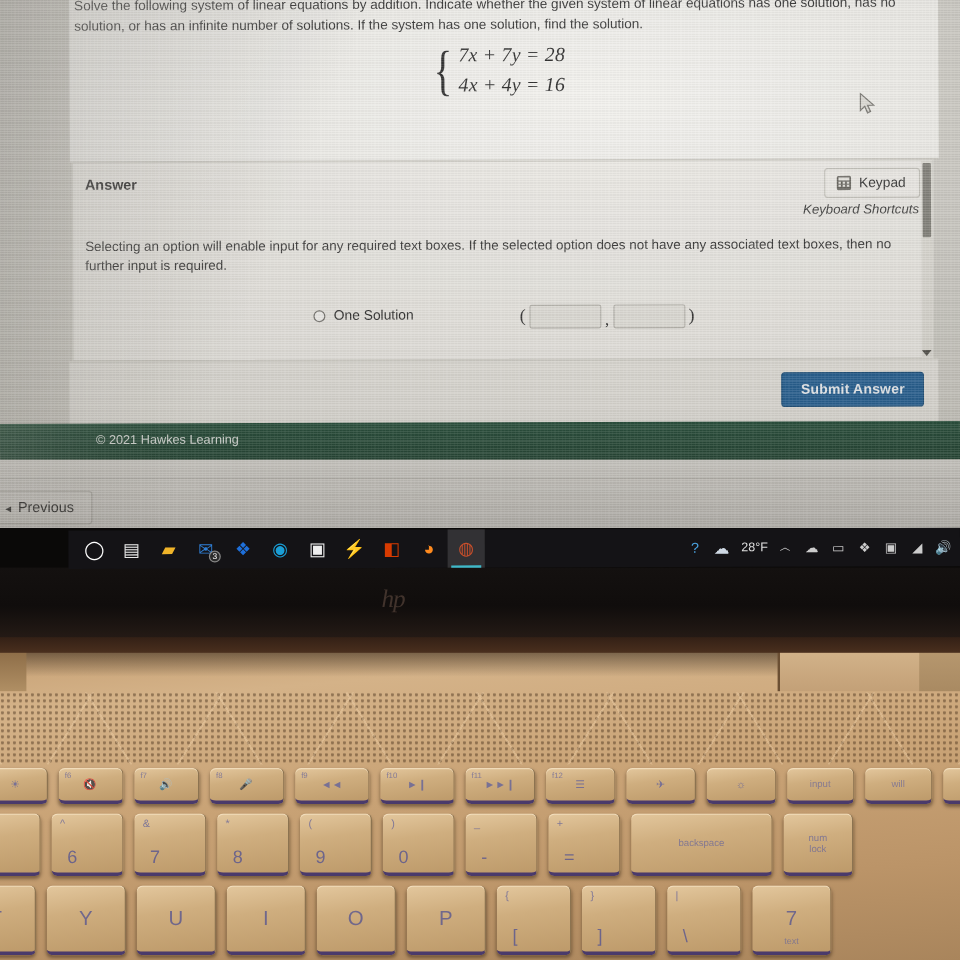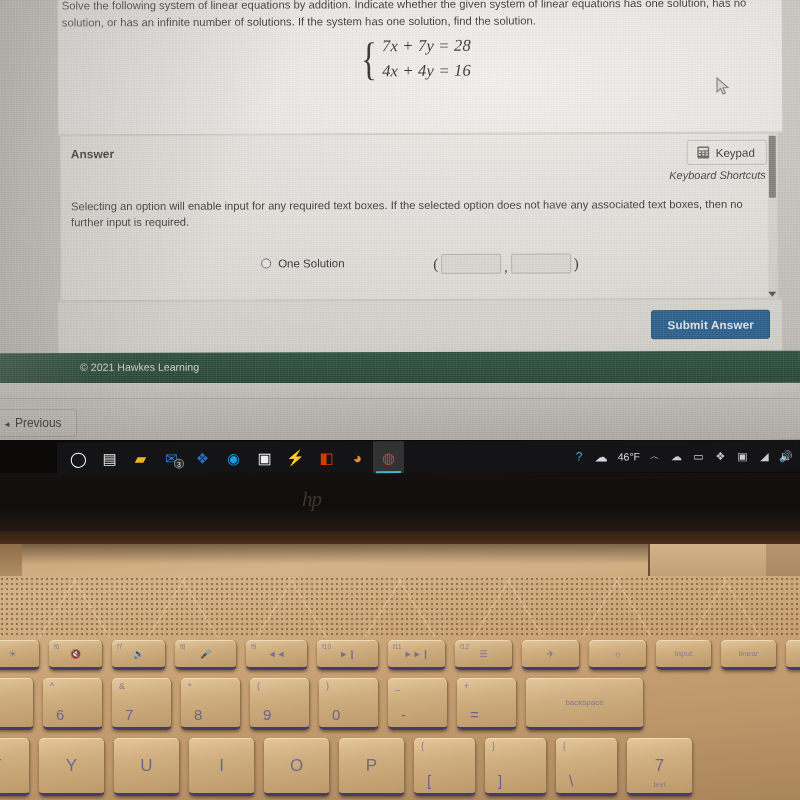--- a/index.html
+++ b/index.html
@@ -198,21 +198,21 @@
     background: #0a0908; z-index: 15;
   }
 
   
   .bezel-bottom {
     position: absolute; left: 0; top: 473px; width: 800px; height: 58px;
     background: linear-gradient(180deg,#141110 0%,#100d0c 55%,#241a15 100%);
     z-index: 18;
   }
   .hp-logo {
-    position: absolute; left: 302px; top: 487px; z-index: 19;
+    position: absolute; left: 318px; top: 487px; z-index: 19;
     font-family: "Liberation Serif", serif; font-style: italic;
     font-size: 21px; color: #4a3a32; letter-spacing: -1px;
     opacity: .85;
   }
   .hinge {
     position: absolute; left: 0; top: 528px; width: 800px; height: 16px;
     background: linear-gradient(180deg,#2e1d14,#4a2f1e);
     z-index: 17;
   }
   .deck {
@@ -395,21 +395,21 @@
         <div class="tb-item">
           <span style="font-size: 15px; line-height: 15px; color: rgb(255, 138, 30);">◕</span>
         </div>
         <div class="tb-item active">
           <span style="font-size: 15px; line-height: 15px; color: rgb(201, 79, 43);">◍</span>
         </div>
       </div>
     <div class="tb-right" id="tb-right">
         <span class="tray-ico" style="font-size: 12px; color: rgb(74, 163, 224);">?</span>
         <span class="tray-ico" style="font-size: 13px; color: rgb(207, 217, 228);">☁</span>
-        <span class="tray-temp">46°F</span>
+        <span class="tray-temp">28°F</span>
         <span class="tray-ico" style="font-size: 10px; color: rgb(214, 214, 214);">︿</span>
         <span class="tray-ico" style="font-size: 11px; color: rgb(204, 204, 204);">☁</span>
         <span class="tray-ico" style="font-size: 11px; color: rgb(204, 204, 204);">▭</span>
         <span class="tray-ico" style="font-size: 11px; color: rgb(204, 204, 204);">❖</span>
         <span class="tray-ico" style="font-size: 11px; color: rgb(204, 204, 204);">▣</span>
         <span class="tray-ico" style="font-size: 11px; color: rgb(204, 204, 204);">◢</span>
         <span class="tray-ico" style="font-size: 11px; color: rgb(204, 204, 204);">🔊</span>
       </div>
   </div>
 
@@ -460,21 +460,21 @@
         <div class="key" style="width: 58px; height: 30px;">
           <span class="fn-glyph">✈</span>
         </div>
         <div class="key" style="width: 58px; height: 30px;">
           <span class="fn-glyph">☼</span>
         </div>
         <div class="key" style="width: 56px; height: 30px;">
           <span class="wide-label">input</span>
         </div>
         <div class="key" style="width: 56px; height: 30px;">
-          <span class="wide-label">linear</span>
+          <span class="wide-label">will</span>
         </div>
         <div class="key" style="width: 56px; height: 30px;"></div>
       </div>
     <div class="kb-row num-row" id="kb-num">
         <div class="key" style="width: 60px; height: 52px;"></div>
         <div class="key" style="width: 60px; height: 52px;">
           <span class="sup">^</span>
           <span class="sub">6</span>
         </div>
         <div class="key" style="width: 60px; height: 52px;">
@@ -496,20 +496,23 @@
         <div class="key" style="width: 60px; height: 52px;">
           <span class="sup">_</span>
           <span class="sub">-</span>
         </div>
         <div class="key" style="width: 60px; height: 52px;">
           <span class="sup">+</span>
           <span class="sub">=</span>
         </div>
         <div class="key" style="width: 118px; height: 52px;">
           <span class="two-line">backspace</span>
+        </div>
+        <div class="key" style="width: 58px; height: 52px;">
+          <span class="two-line">num<br>lock</span>
         </div>
       </div>
     <div class="kb-row ltr-row" id="kb-ltr">
         <div class="key" style="width: 66px; height: 58px;">
           <span class="glyph">T</span>
         </div>
         <div class="key" style="width: 66px; height: 58px;">
           <span class="glyph">Y</span>
         </div>
         <div class="key" style="width: 66px; height: 58px;">

